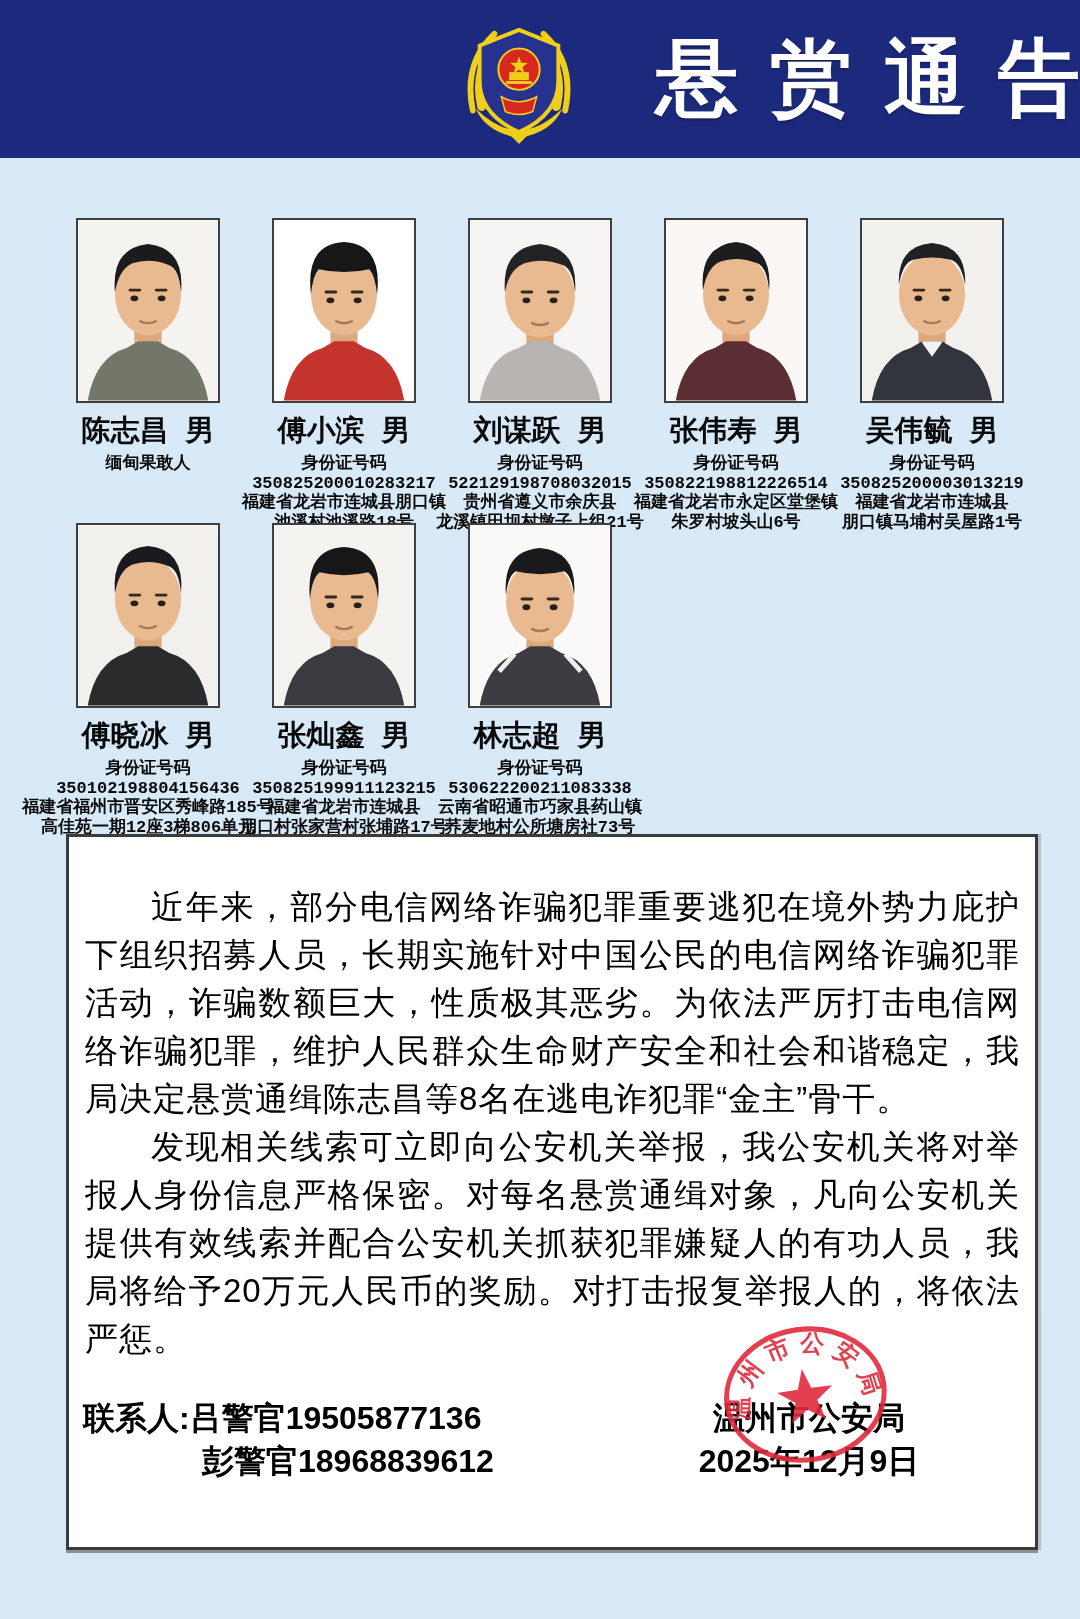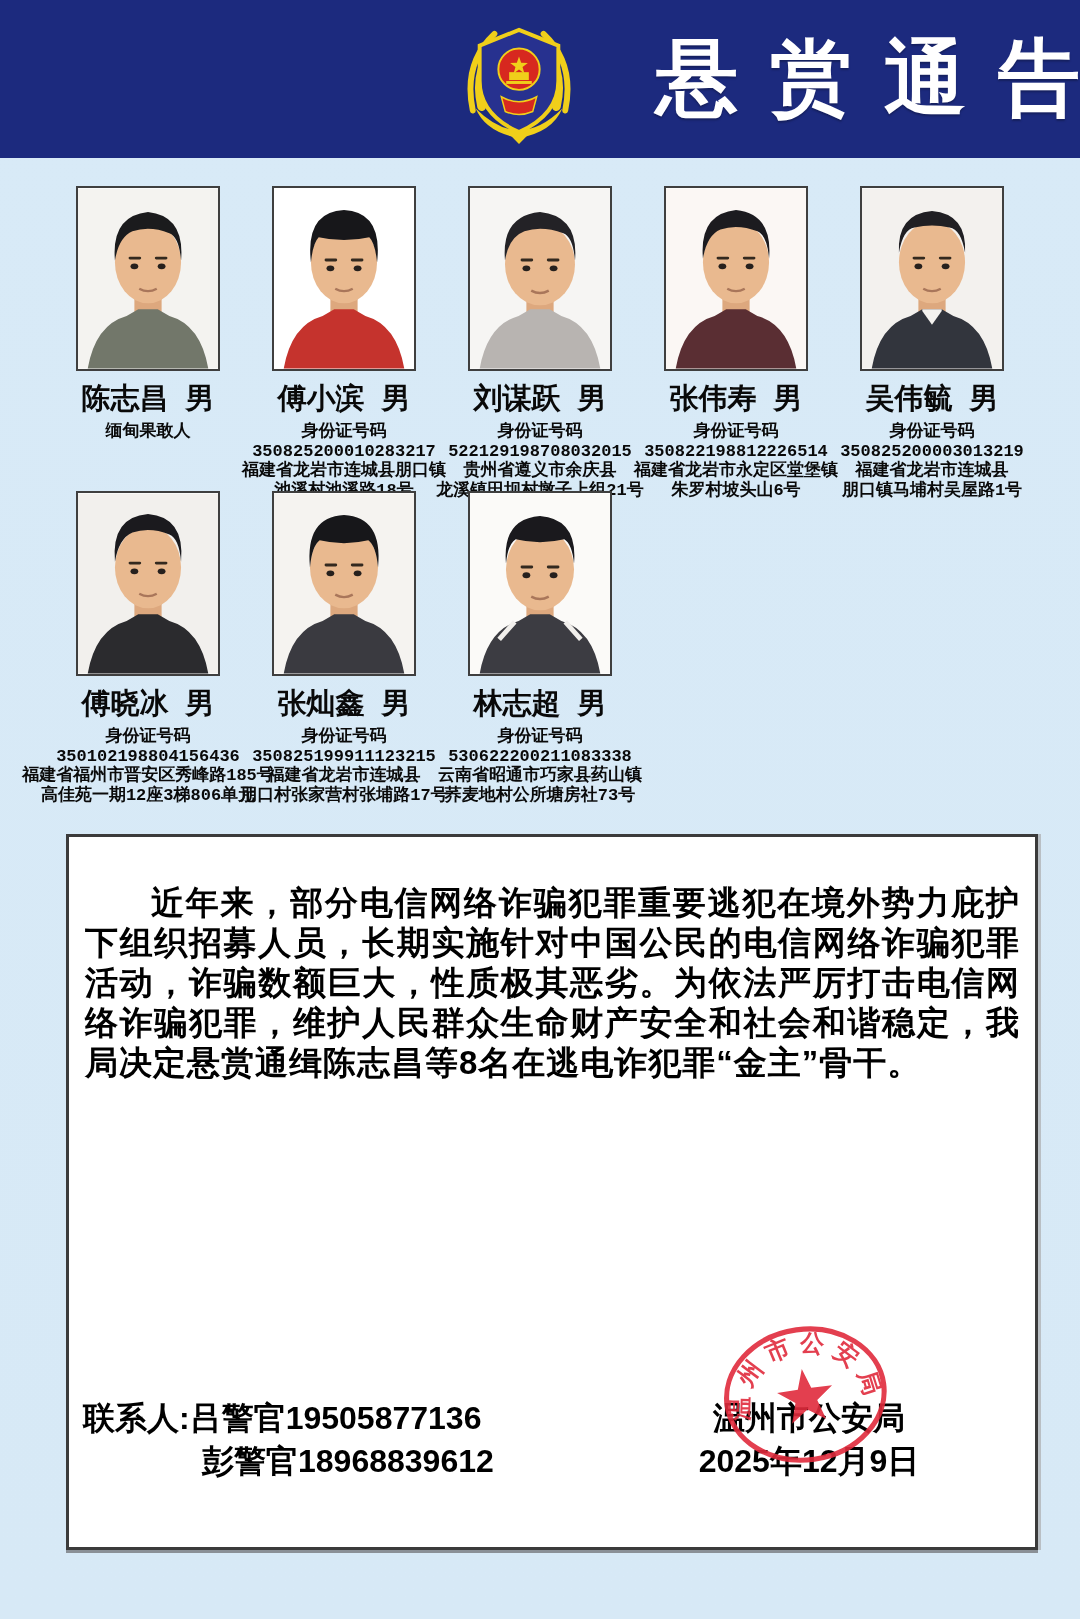--- a/index.html
+++ b/index.html
@@ -16,21 +16,21 @@
     height:158px; display:flex; align-items:center; justify-content:flex-end; gap:78px;
   }
   .emblem { width:118px; height:124px; flex:0 0 auto; margin-top:6px; }
   .banner-title {
     color:#ffffff; font-size:82px; font-weight:bold;
     letter-spacing:32px; margin-right:-32px; white-space:nowrap;
     text-shadow:0 2px 2px rgba(0,0,0,.25);
   }
 
   
-  .cards { padding:28px 76px 0 76px; }
+  .cards { padding:28px 76px 0 76px;margin-top:32px; }
   .cards-row {
     display:grid; grid-template-columns:repeat(5,144px); column-gap:52px;
   }
   .card { width:144px; height:305px; text-align:center; position:relative; }
   .photo {
     width:144px; height:185px; border:2px solid #3f3f3f; background:#fff;
     display:block;
   }
   .photo svg { display:block; width:100%; height:100%; }
   .person-name {
@@ -45,21 +45,21 @@
   .detail:empty { display:none; }
 
   
   .notice-box {
     position:absolute; left:66px; top:834px; width:972px; height:716px;
     background:#ffffff; border:3px solid #3b3b3b;
     box-shadow:0 3px 0 #8a9096, 3px 0 0 #b9bfc4;
   }
   .notice-text {
     padding:46px 15px 0 16px;
-    font-size:33px; line-height:40px; font-weight:bold; color:#000;
+    font-size:33px; line-height:48px; font-weight:normal; color:#000;
     text-align:justify; letter-spacing:1px;
   }
   .notice-text p { text-indent:2em; margin:0; }
 
   .contact {
     position:absolute; left:14px; top:560px;
     font-size:32px; font-weight:bold; line-height:43px; color:#000; white-space:nowrap;
   }
   .contact .line2 { padding-left:119px; }
 
@@ -320,20 +320,21 @@
           <div class="detail">云南省昭通市巧家县药山镇</div>
           <div class="detail">荞麦地村公所塘房社73号</div>
         </div>
       </div>
     </div>
   </div>
 
   <div class="notice-box">
     <div class="notice-text">
       <p>近年来，部分电信网络诈骗犯罪重要逃犯在境外势力庇护下组织招募人员，长期实施针对中国公民的电信网络诈骗犯罪活动，诈骗数额巨大，性质极其恶劣。为依法严厉打击电信网络诈骗犯罪，维护人民群众生命财产安全和社会和谐稳定，我局决定悬赏通缉陈志昌等8名在逃电诈犯罪“金主”骨干。</p>
+      <p>发现相关线索可立即向公安机关举报，我公安机关将对举报人身份信息严格保密。对每名悬赏通缉对象，凡向公安机关提供有效线索并配合公安机关抓获犯罪嫌疑人的有功人员，我局将给予20万元人民币的奖励。对打击报复举报人的，将依法严惩。</p>
     </div>
 
     <div class="contact">
       <div class="line1">联系人:吕警官19505877136</div>
       <div class="line2">彭警官18968839612</div>
     </div>
 
     <div class="issuer">
       <div>温州市公安局</div>
       <div>2025年12月9日</div>

